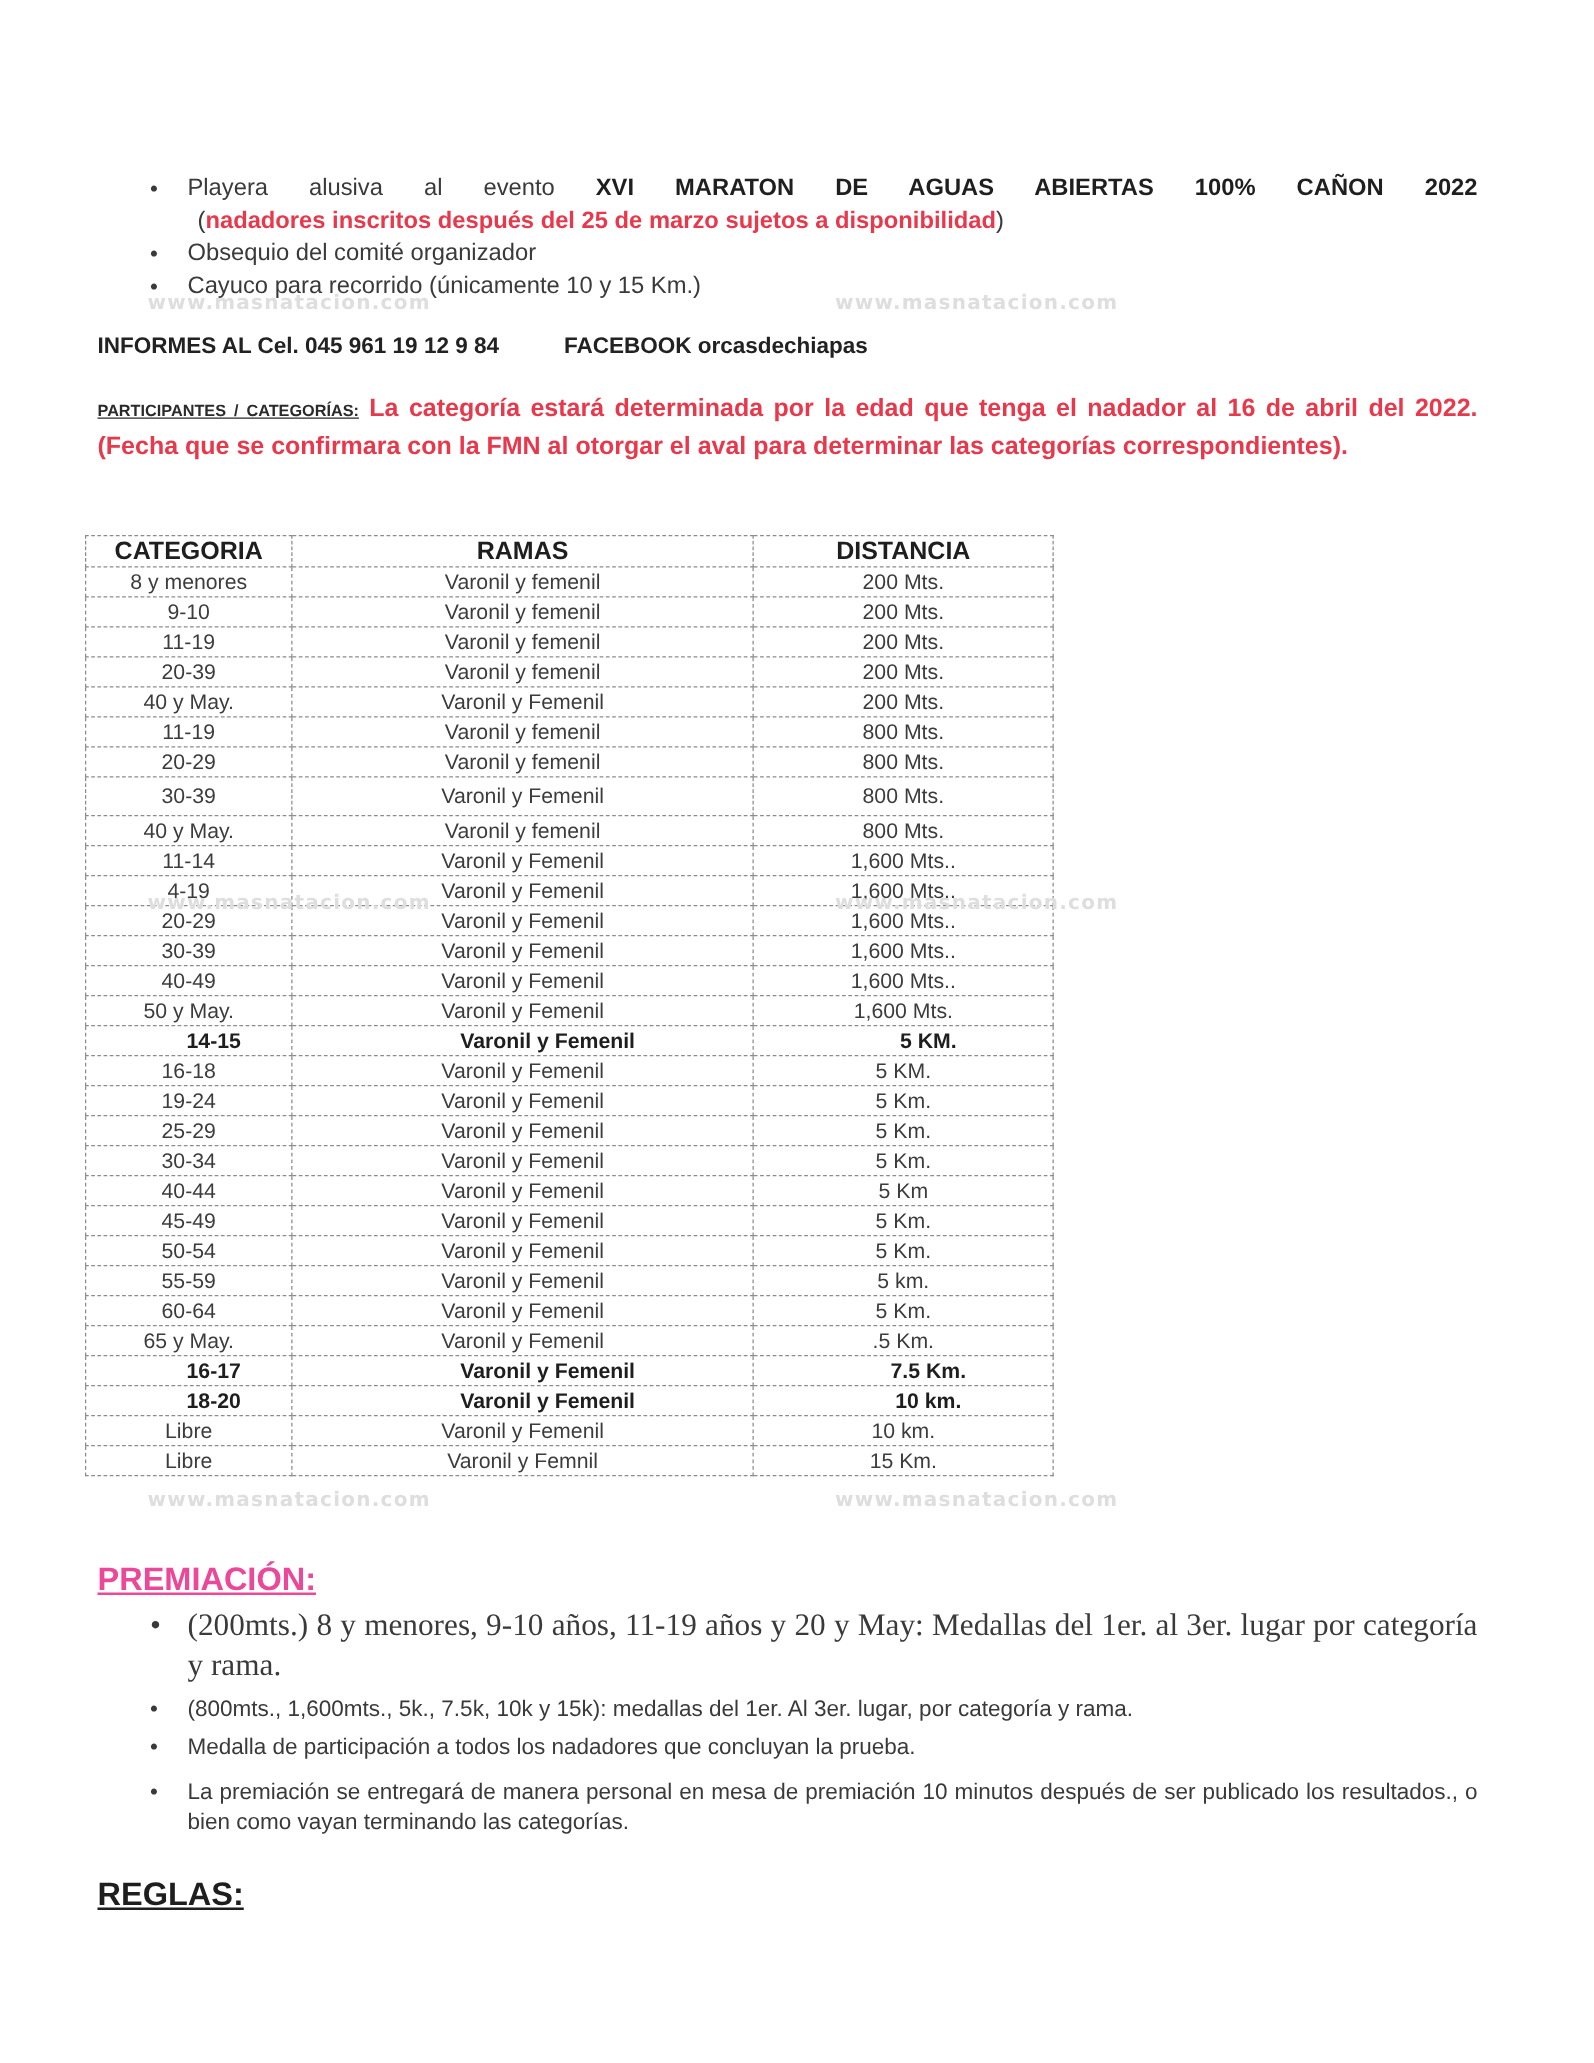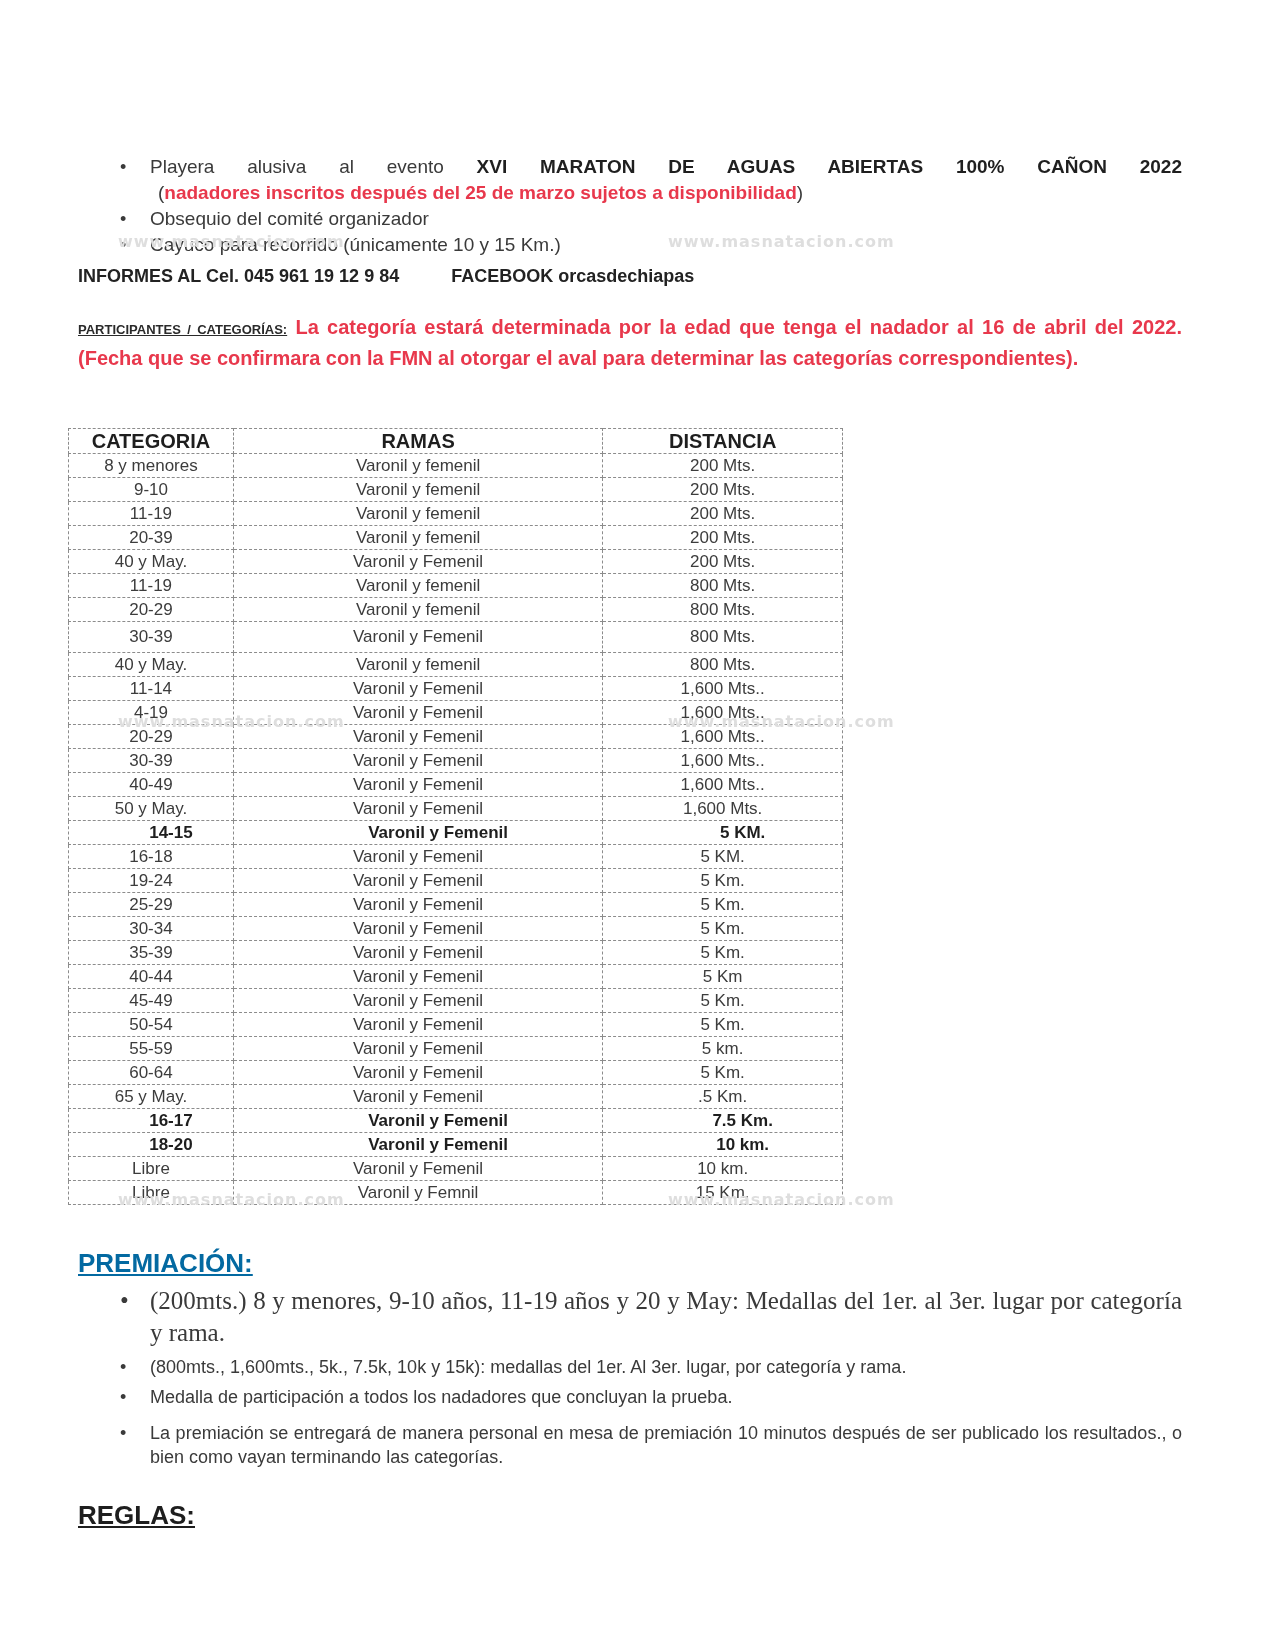--- a/index.html
+++ b/index.html
@@ -6,21 +6,21 @@
   body {
     width: 1275px; height: 1650px; position: relative; overflow: hidden;
     font-family: "Liberation Sans", sans-serif; color: #333333;
   }
   .page { position: absolute; left: 0; top: 0; width: 1275px; height: 1650px; }
 
   
   .bullets-top { position: absolute; left: 112px; top: 138px; width: 1070px; margin: 0; padding: 0; list-style: none; }
   .bullets-top li { position: relative; padding-left: 38px; font-size: 19px; line-height: 26px; color: #3a3a3a; }
   .bullets-top li .dot { position: absolute; left: 8px; top: 0; font-size: 18px; }
-  .just { text-align: justify; text-align-last: justify; margin-top: 16px; }
+  .just { text-align: justify; text-align-last: justify; }
   .b { font-weight: bold; color: #1f1f1f; }
   .red { color: #e8384c; font-weight: bold; }
 
   .watermark { position: absolute; font-family: "DejaVu Sans", sans-serif; font-size: 16px; color: #dedede; font-weight: bold; letter-spacing: 1px; white-space: nowrap; pointer-events: none; }
 
   .informes { position: absolute; left: 78px; top: 266px; font-size: 18px; font-weight: bold; color: #222; white-space: nowrap; text-align: right; }
   .informes .fb { margin-left: 52px; }
 
   .participantes { position: absolute; left: 78px; top: 313px; width: 1104px; font-size: 20px; line-height: 28px; text-align: justify; }
   .participantes .lbl { font-size: 13px; font-weight: bold; color: #2a2a2a; text-decoration: underline; }
@@ -28,21 +28,21 @@
 
   table.cats { position: absolute; left: 68px; top: 428px; border-collapse: collapse; width: 775px; font-size: 17px; color: #3c3c3c; }
   table.cats th, table.cats td { border: 1px dashed #8c8c8c; text-align: center; padding: 0; height: 23px; line-height: 22px; }
   table.cats th { font-weight: bold; color: #1e1e1e; font-size: 20px; height: 24px; }
   table.cats col.c1 { width: 165px; }
   table.cats col.c2 { width: 370px; }
   table.cats col.c3 { width: 240px; }
   table.cats tr.bold td { font-weight: bold; color: #1e1e1e; padding-left: 40px; }
   table.cats tr.tall td { height: 30px; }
 
-  .premiacion-h { position: absolute; left: 78px; top: 1248px; font-size: 26px; font-weight: bold; color: #0369a1; text-decoration: underline; }
+  .premiacion-h { position: absolute; left: 78px; top: 1248px; font-size: 26px; font-weight: bold; color: #ec4899; text-decoration: underline; }
   .prem-list { position: absolute; left: 112px; top: 1285px; width: 1070px; margin: 0; padding: 0; list-style: none; }
   .prem-list li { position: relative; padding-left: 38px; color: #3a3a3a; }
   .prem-list li .dot { position: absolute; left: 8px; top: 0; }
   .prem-list li.serif { font-family: "Liberation Serif", serif; font-size: 25px; line-height: 32px; text-align: justify; }
   .prem-list li.sans { font-size: 18px; line-height: 24px; margin-top: 6px; }
   .prem-list li.sans.last { margin-top: 12px; text-align: justify; }
 
   .reglas-h { position: absolute; left: 78px; top: 1500px; font-size: 26px; font-weight: bold; color: #1e1e1e; text-decoration: underline; }
 </style>
 </head>
@@ -189,25 +189,20 @@
           <td>25-29</td>
           <td>Varonil y Femenil</td>
           <td>5 Km.</td>
         </tr>
         <tr>
           <td>30-34</td>
           <td>Varonil y Femenil</td>
           <td>5 Km.</td>
         </tr>
         <tr>
-          <td>35-39</td>
-          <td>Varonil y Femenil</td>
-          <td>5 Km.</td>
-        </tr>
-        <tr>
           <td>40-44</td>
           <td>Varonil y Femenil</td>
           <td>5 Km</td>
         </tr>
         <tr>
           <td>45-49</td>
           <td>Varonil y Femenil</td>
           <td>5 Km.</td>
         </tr>
         <tr>

